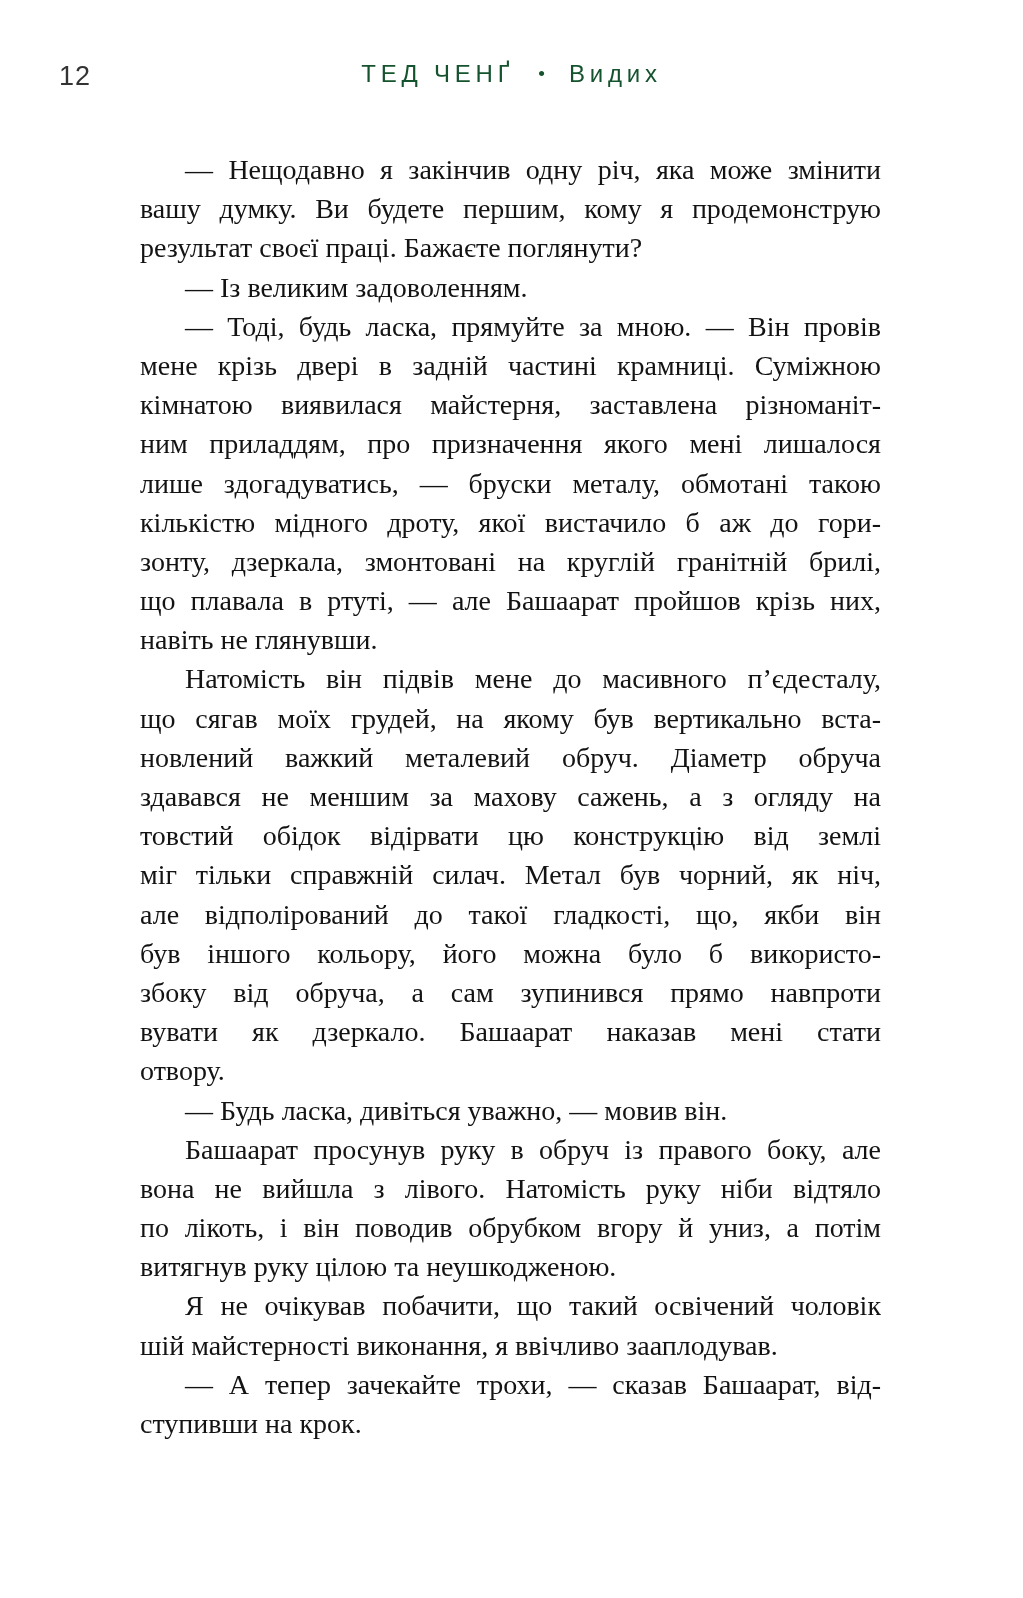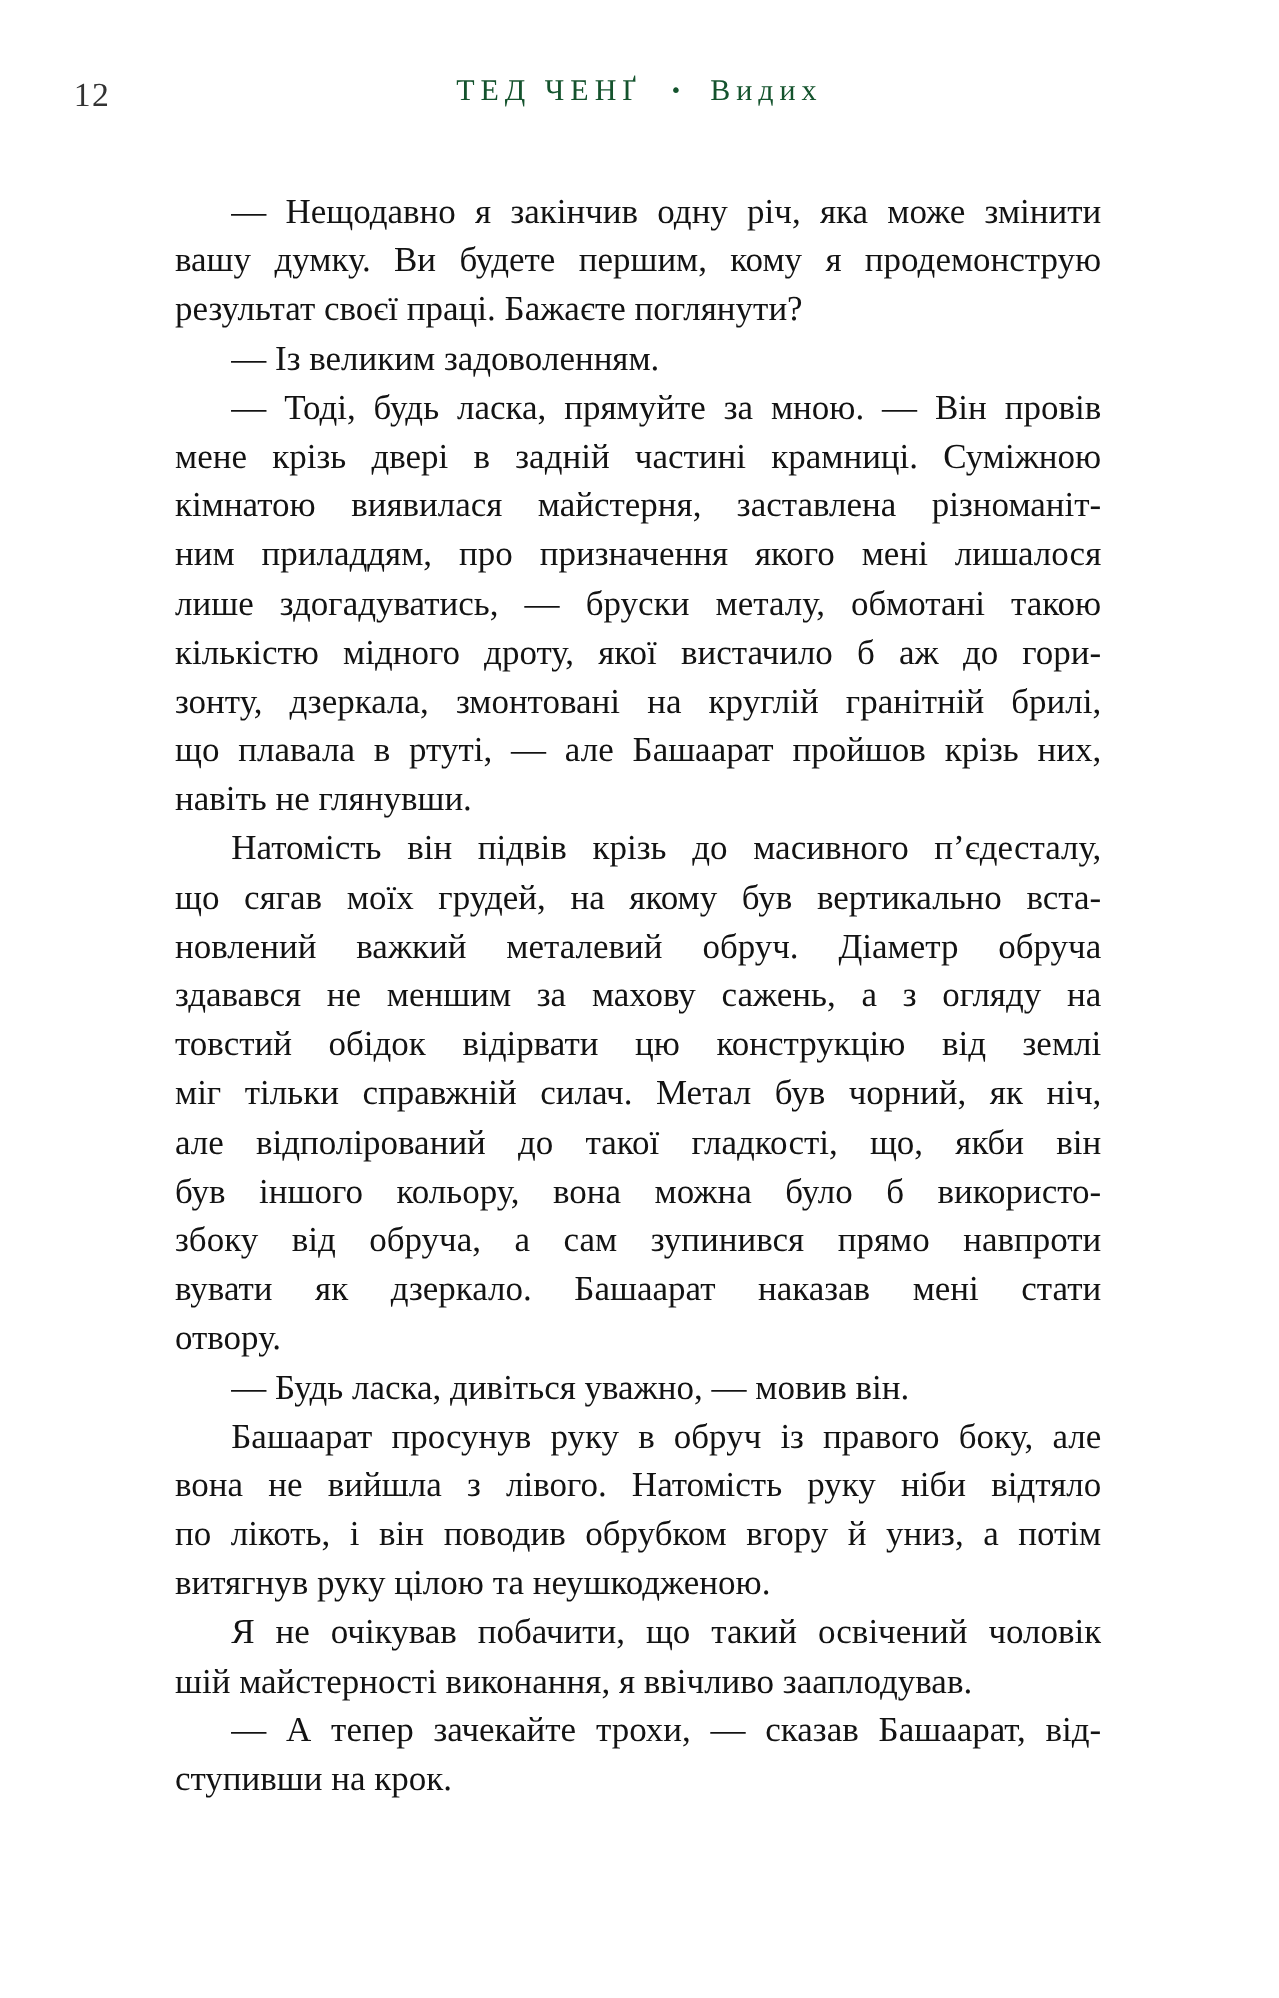--- a/index.html
+++ b/index.html
@@ -9,21 +9,21 @@
     position: relative;
     overflow: hidden;
   }
   .page {
     position: absolute; inset: 0;
     background: #ffffff;
   }
   .header {
     position: absolute;
     top: 60px; left: 0; width: 100%; height: 34px;
-    font-family: Liberation Serif, serif;
+    font-family: Liberation Sans, sans-serif;
     color: #343434;
   }
   .pagenum {
     position: absolute; left: 59px; top: 1px;
     font-size: 27px;
     letter-spacing: 1px;
     color: #333333;
   }
   .running {
     width: 100%;
@@ -82,28 +82,28 @@
         <div class="line">мене крізь двері в задній частині крамниці. Суміжною</div>
         <div class="line">кімнатою виявилася майстерня, заставлена різноманіт-</div>
         <div class="line">ним приладдям, про призначення якого мені лишалося</div>
         <div class="line">лише здогадуватись, — бруски металу, обмотані такою</div>
         <div class="line">кількістю мідного дроту, якої вистачило б аж до гори-</div>
         <div class="line">зонту, дзеркала, змонтовані на круглій гранітній брилі,</div>
         <div class="line">що плавала в ртуті, — але Башаарат пройшов крізь них,</div>
         <div class="line last">навіть не глянувши.</div>
       </div>
       <div class="para">
-        <div class="line first">Натомість він підвів крізь до масивного п’єдесталу,</div>
+        <div class="line first">Натомість він підвів мене до масивного п’єдесталу,</div>
         <div class="line">що сягав моїх грудей, на якому був вертикально вста-</div>
         <div class="line">новлений важкий металевий обруч. Діаметр обруча</div>
         <div class="line">здавався не меншим за махову сажень, а з огляду на</div>
         <div class="line">товстий обідок відірвати цю конструкцію від землі</div>
         <div class="line">міг тільки справжній силач. Метал був чорний, як ніч,</div>
         <div class="line">але відполірований до такої гладкості, що, якби він</div>
-        <div class="line">був іншого кольору, вона можна було б використо-</div>
+        <div class="line">був іншого кольору, його можна було б використо-</div>
         <div class="line">збоку від обруча, а сам зупинився прямо навпроти</div>
         <div class="line">вувати як дзеркало. Башаарат наказав мені стати</div>
         <div class="line last">отвору.</div>
       </div>
       <div class="para">
         <div class="line first last">— Будь ласка, дивіться уважно, — мовив він.</div>
       </div>
       <div class="para">
         <div class="line first">Башаарат просунув руку в обруч із правого боку, але</div>
         <div class="line">вона не вийшла з лівого. Натомість руку ніби відтяло</div>

